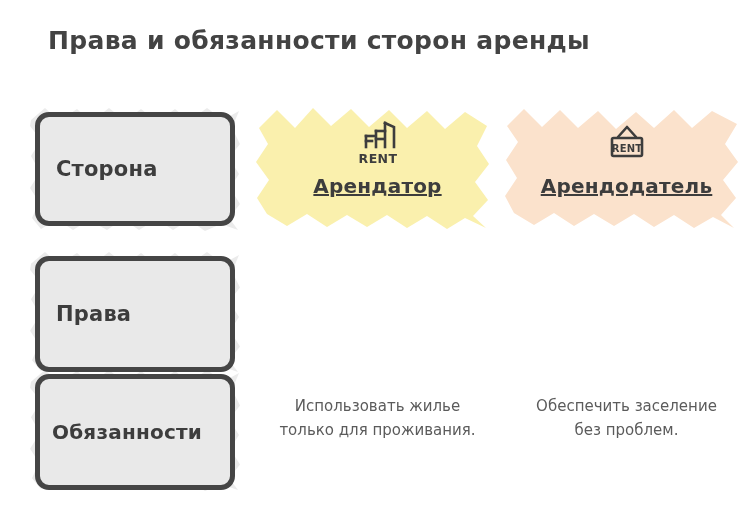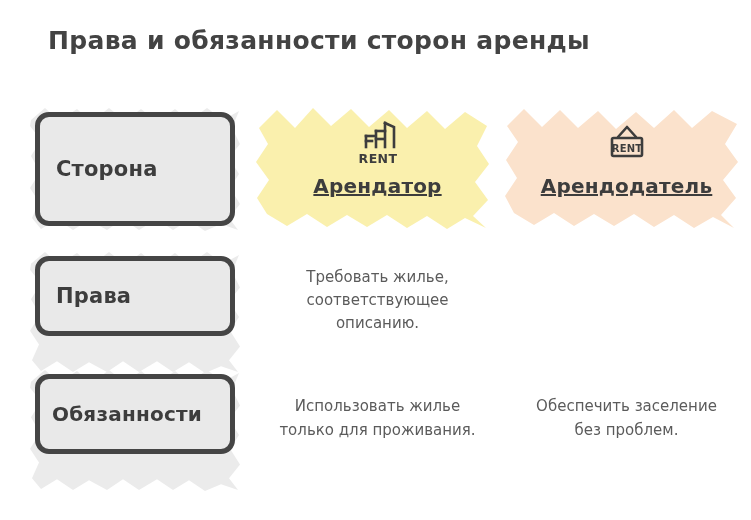--- a/index.html
+++ b/index.html
@@ -77,21 +77,21 @@
     width: 212px;
     height: 124px;
     z-index: 0;
   }
 
   .label-box {
     position: absolute;
     left: 0;
     top: 0;
     width: 200px;
-    height: 80px;
+    height: 116px;
     box-sizing: border-box;
     background: #e9e9e9;
     border: 5px solid #454545;
     border-radius: 14px;
     display: flex;
     align-items: center;
     z-index: 1;
   }
   .label-box .label-text {
     padding-left: 16px;
@@ -260,25 +260,20 @@
                                     L203,22 L211,38 L200,52 L210,68 L201,82 L211,98 L200,112 L209,124
                                     L192,118 L176,125 L160,114 L144,124 L128,113 L110,124 L94,113 L78,124 L60,114 L44,124 L28,113 L12,123 L3,112
                                     L10,96 L1,82 L11,66 L2,50 L12,34 L1,20 Z"></path>
           </svg>
           <div class="label-box">
             <span class="label-text">Права</span>
           </div>
         </div>
       </div>
 
-      <div class="col-b">
-        <div class="body-cell">
-          <div class="body-text">Требовать жилье, соответствующее описанию.</div>
-        </div>
-      </div>
 
     </div>
 
     <div class="row row-2">
       <div class="col-label">
         <div class="label-cell">
           <svg class="jag-gray" viewBox="0 0 212 126" preserveAspectRatio="none">
             <path fill="#ebebeb" d="M2,14 L16,2 L30,15 L48,3 L62,16 L80,2 L96,15 L112,3 L128,16 L146,3 L160,15 L178,2 L194,14 L210,5
                                     L203,22 L211,38 L200,52 L210,68 L201,82 L211,98 L200,112 L209,124
                                     L192,118 L176,125 L160,114 L144,124 L128,113 L110,124 L94,113 L78,124 L60,114 L44,124 L28,113 L12,123 L3,112

